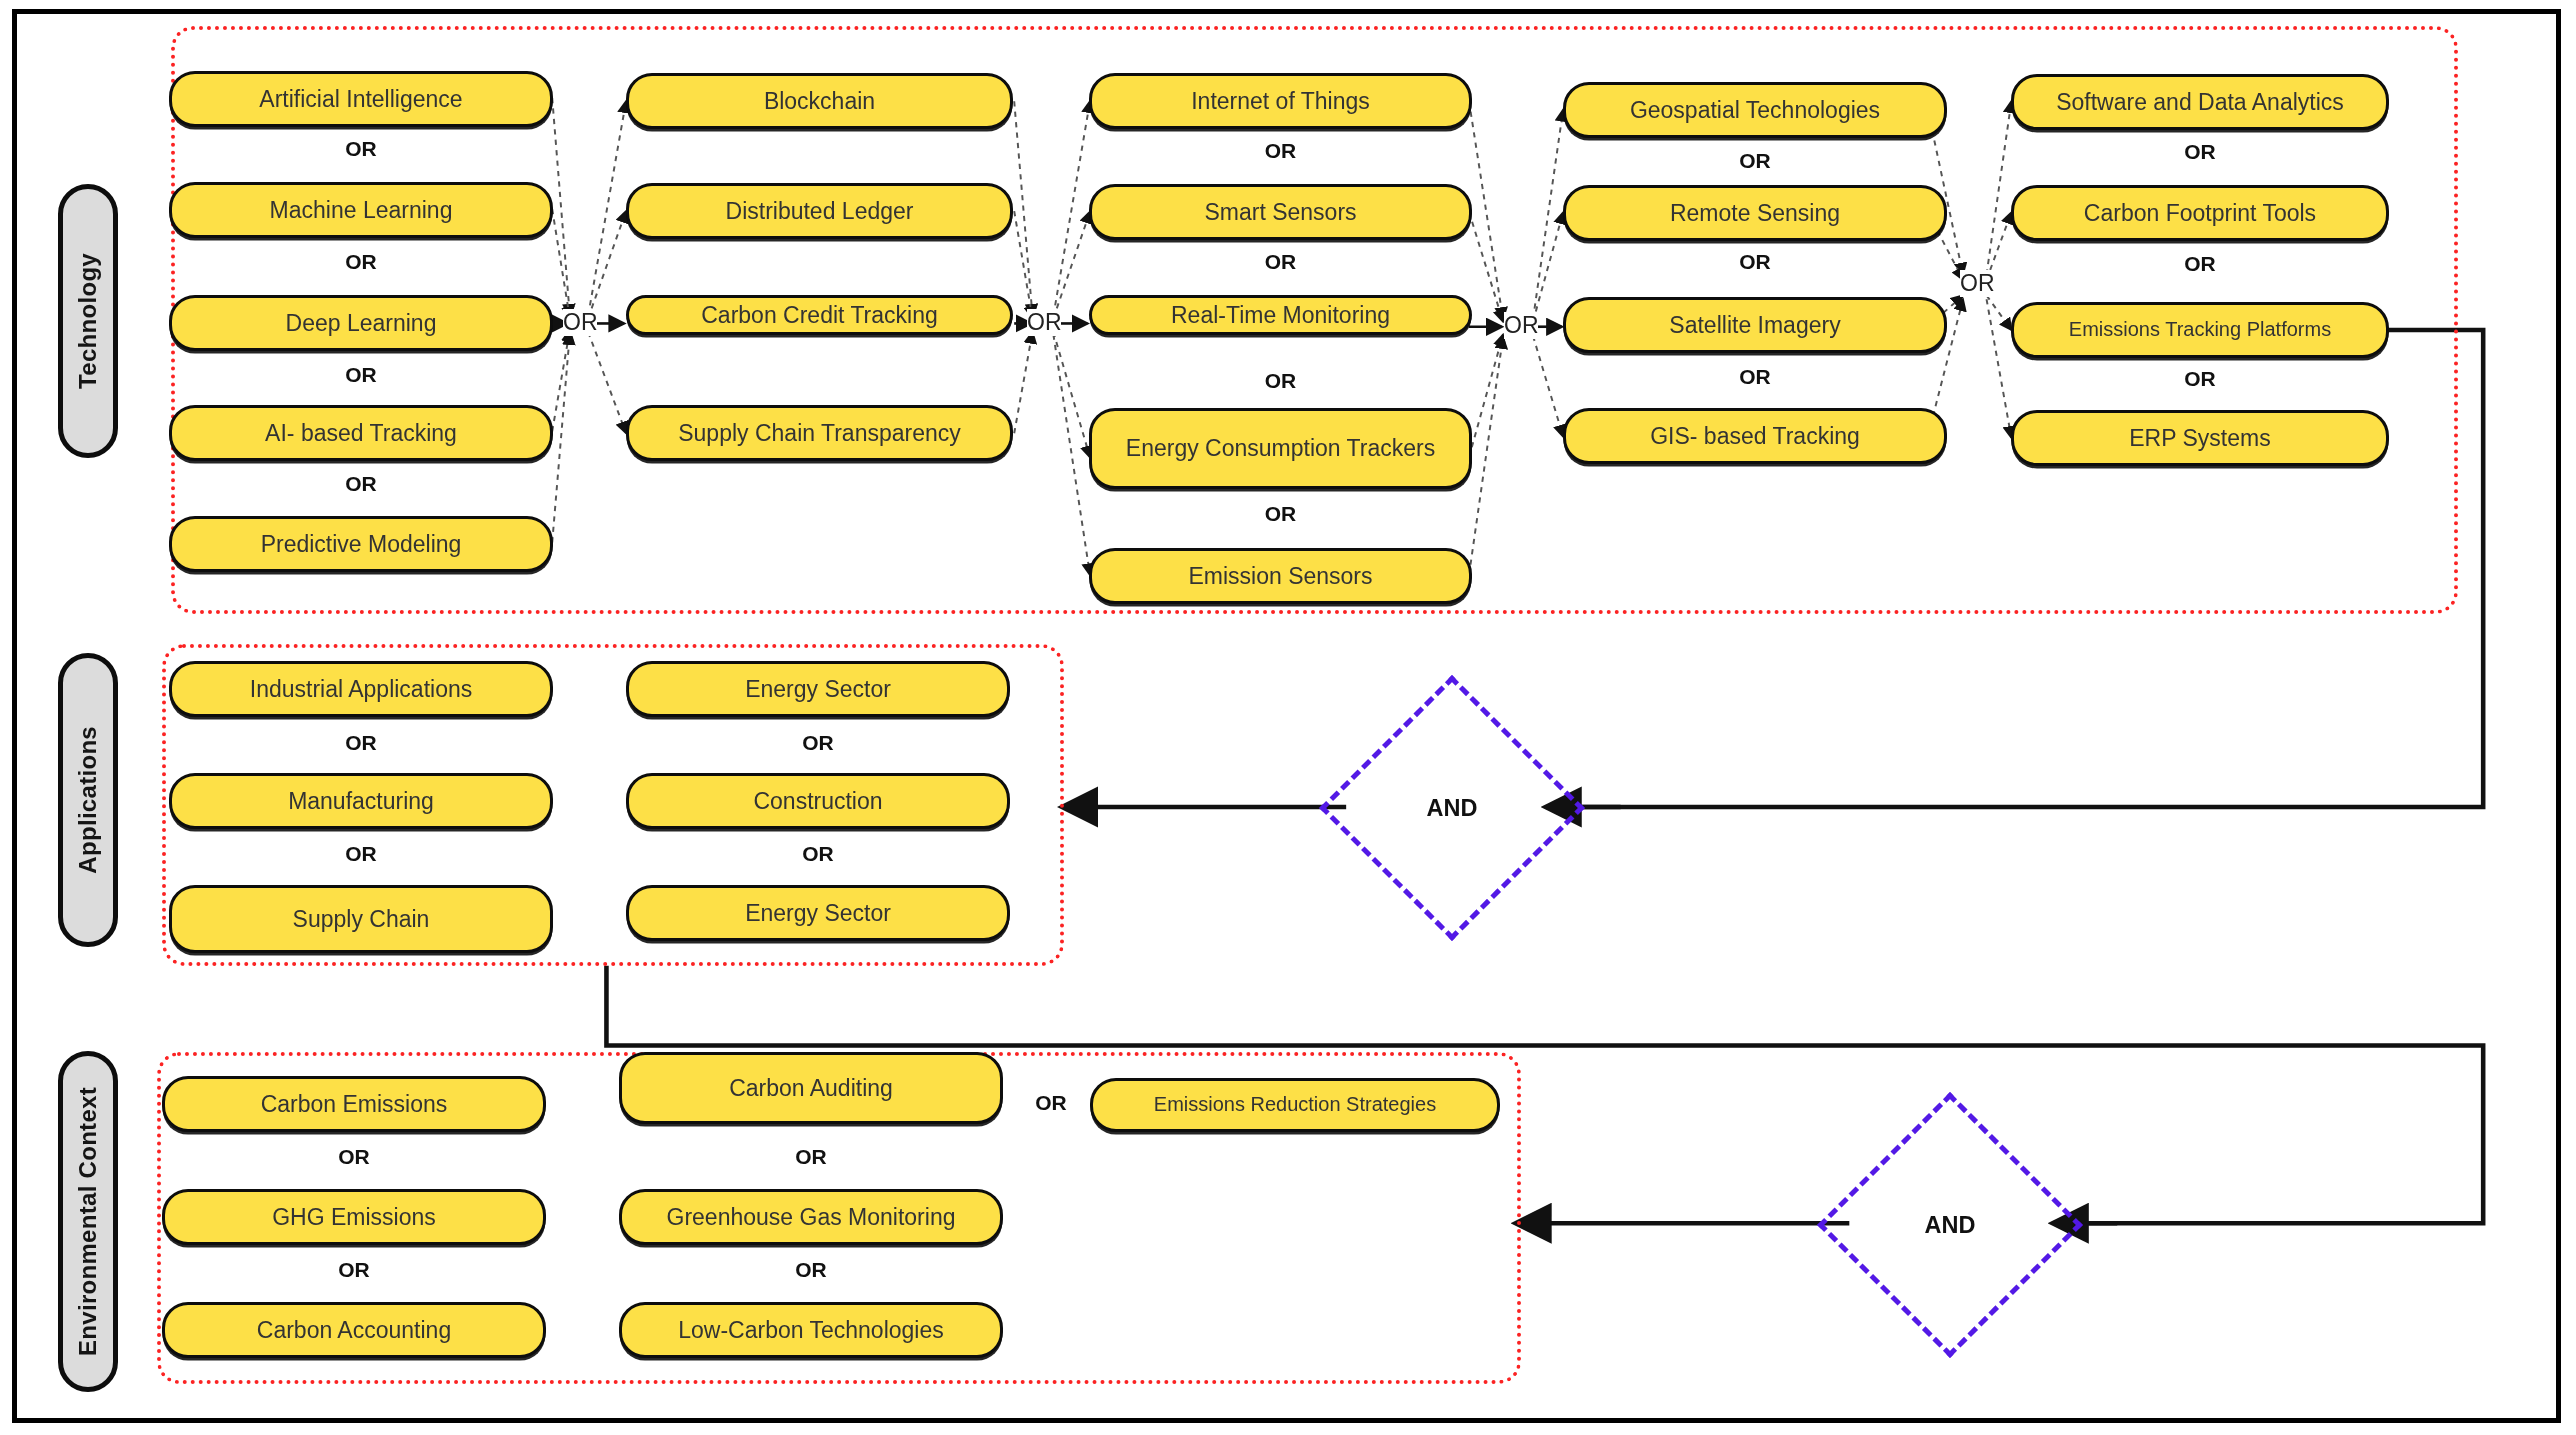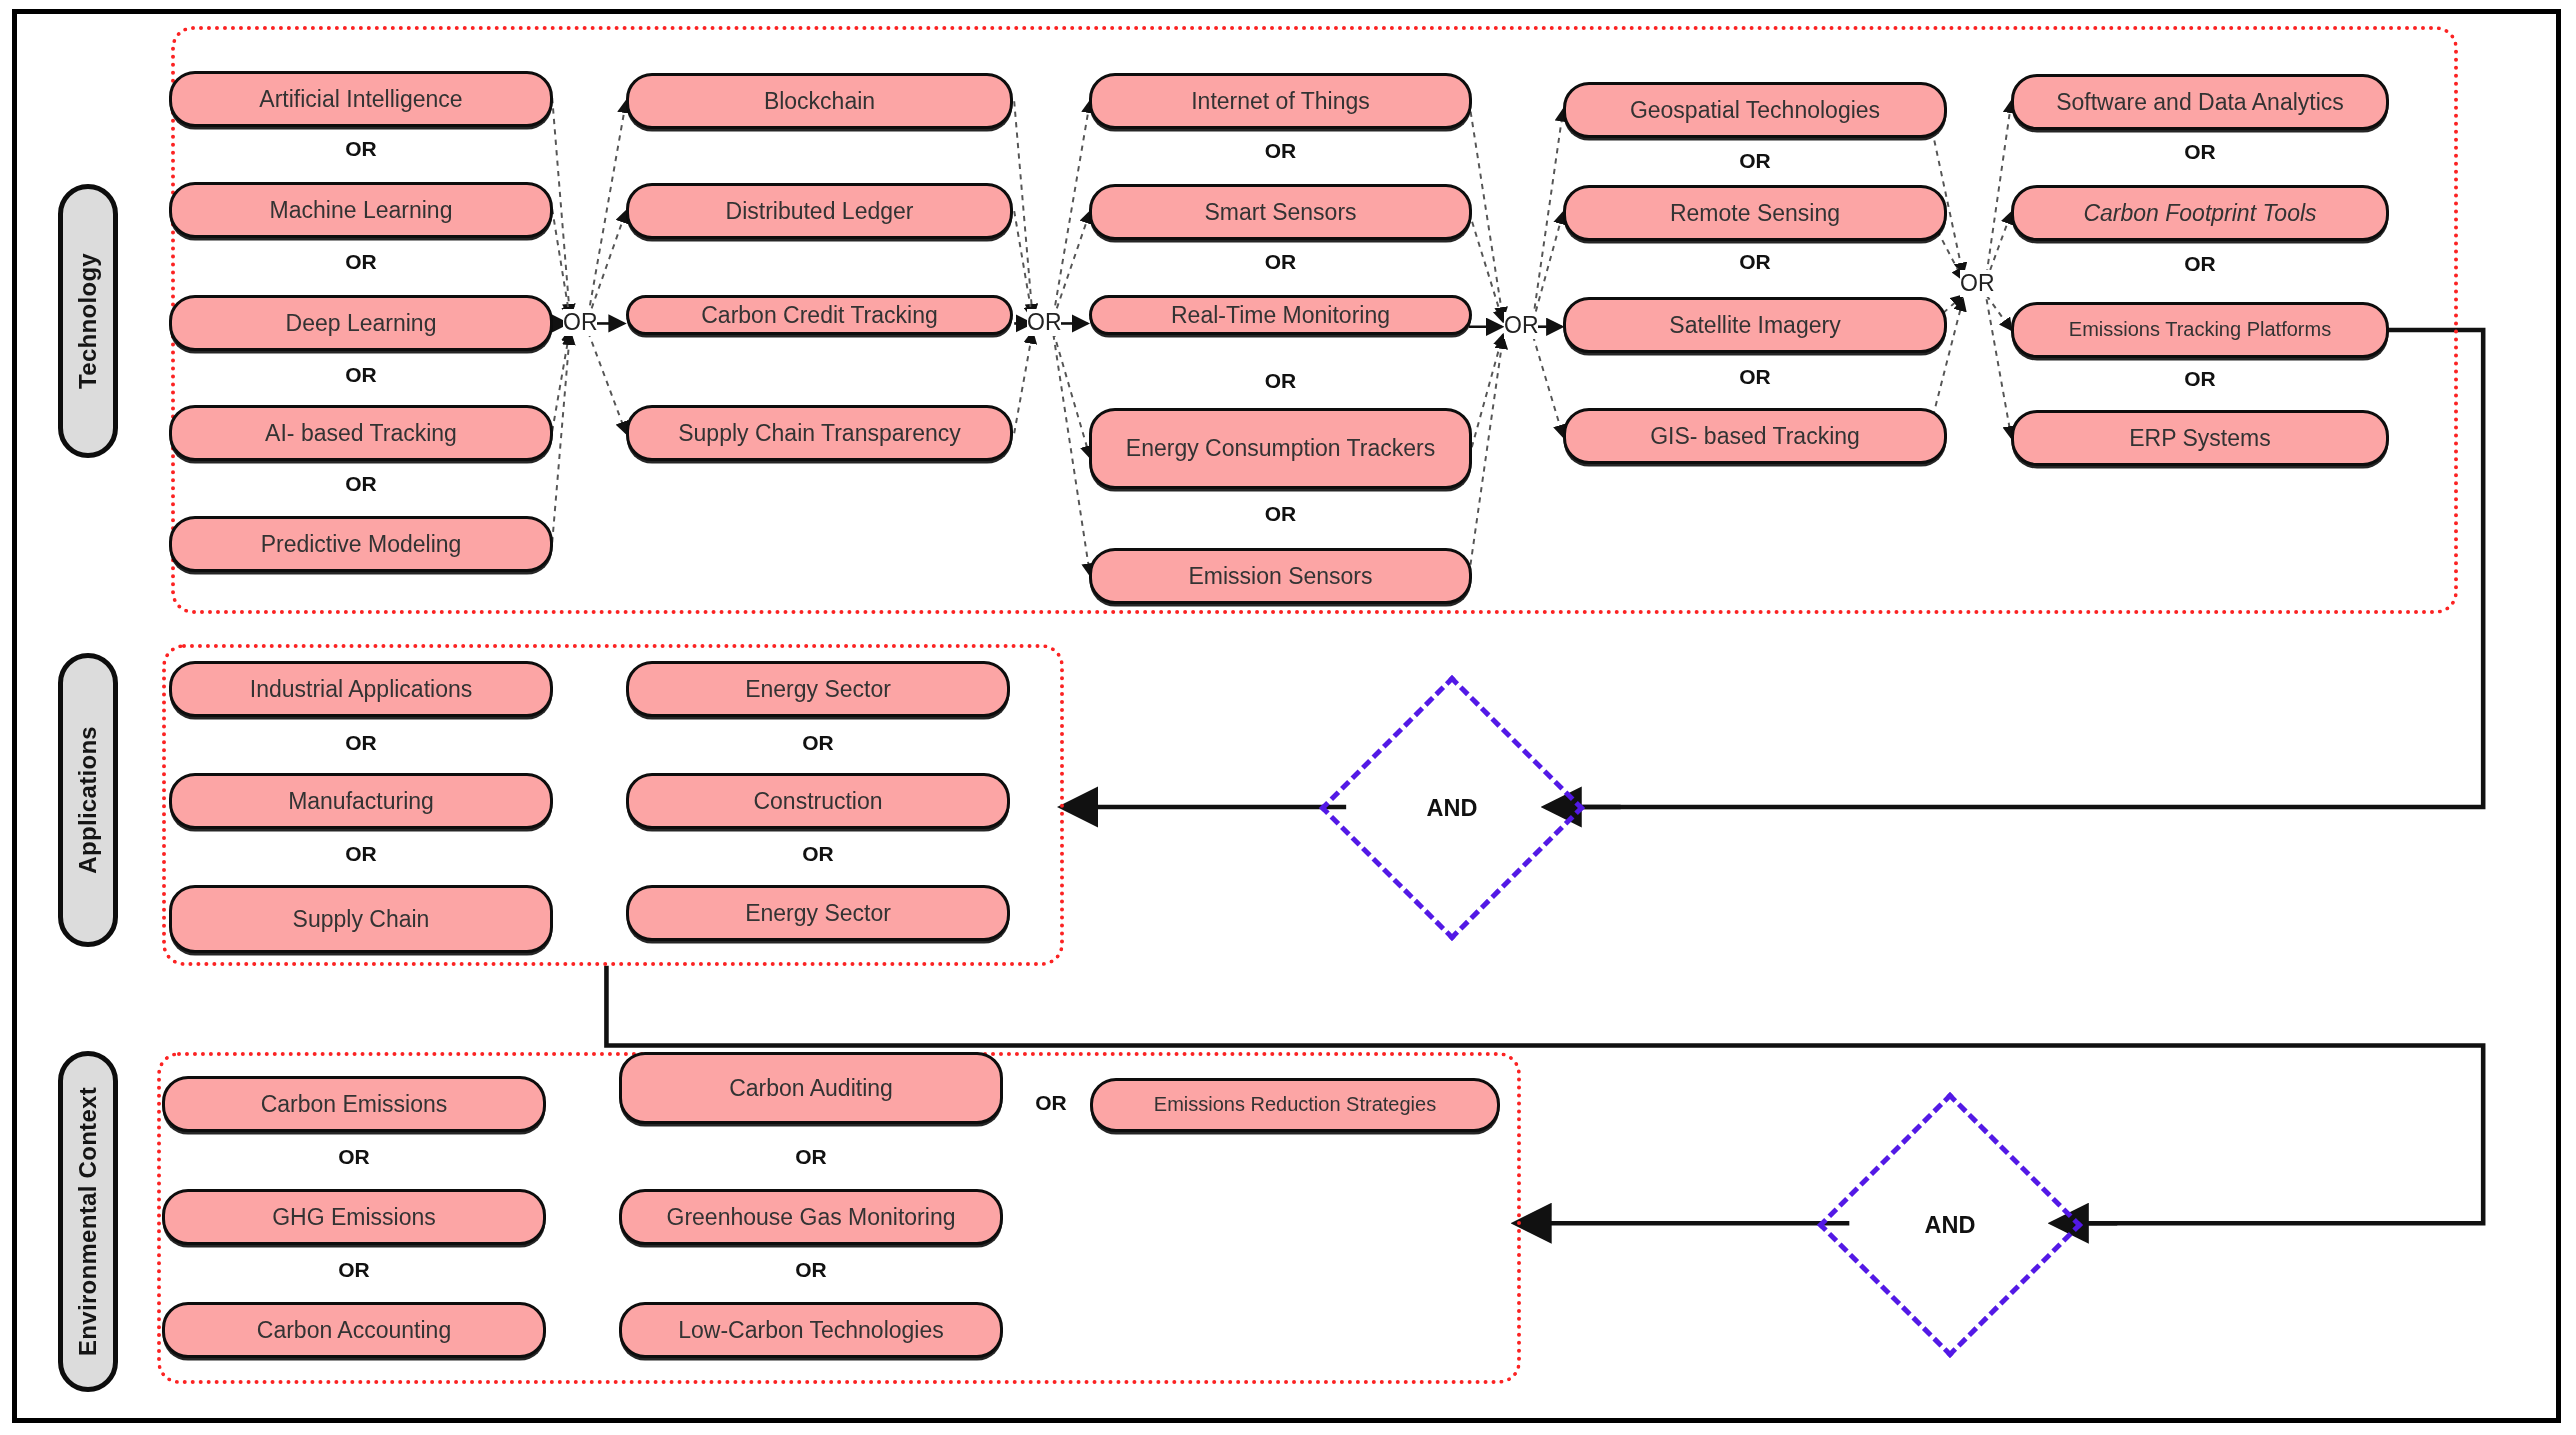--- a/index.html
+++ b/index.html
@@ -18,21 +18,21 @@
             display:flex;align-items:center;justify-content:center;}
   .cat-pill span{writing-mode:vertical-rl;transform:rotate(180deg);
                  font-weight:bold;font-size:24px;color:#151515;letter-spacing:0.3px;
                  white-space:nowrap;}
 
   
   .red-group{position:absolute;border:4.6px dotted #fb2323;border-radius:22px;
              box-sizing:border-box;}
 
   
-  .node{position:absolute;background:#fca5a5;border:3.9px solid #0d0d0d;
+  .node{position:absolute;background:#fde047;border:3.9px solid #0d0d0d;
         border-radius:26px;box-sizing:border-box;
         display:flex;align-items:center;justify-content:center;text-align:center;
         font-size:23px;color:#333333;line-height:1.16;padding:1.3px 7.8px;
         box-shadow:0 3.3px 0 -0.7px rgba(0,0,0,.85);}
   .node.small{font-size:20px;}
 
   
   .or-sep{position:absolute;font-weight:bold;font-size:21px;color:#111;
           text-align:center;}
 
@@ -201,21 +201,21 @@
   <div class="node" style="left:1563px;top:185px;width:384px;height:56px;">Remote Sensing</div>
   <div class="or-sep" style="left:1563px;top:250px;width:384px;">OR</div>
   <div class="node" style="left:1563px;top:297px;width:384px;height:56px;">Satellite Imagery</div>
   <div class="or-sep" style="left:1563px;top:365px;width:384px;">OR</div>
   <div class="node" style="left:1563px;top:408px;width:384px;height:56px;">GIS- based Tracking</div>
 
   <div class="or-gate" style="left:1960px;top:270px;width:34px;">OR</div>
 
   <div class="node" style="left:2011px;top:74px;width:378px;height:56px;">Software and Data Analytics</div>
   <div class="or-sep" style="left:2011px;top:140px;width:378px;">OR</div>
-  <div class="node" style="left:2011px;top:185px;width:378px;height:56px;font-style:italic;">Carbon Footprint Tools</div>
+  <div class="node" style="left:2011px;top:185px;width:378px;height:56px;">Carbon Footprint Tools</div>
   <div class="or-sep" style="left:2011px;top:252px;width:378px;">OR</div>
   <div class="node small" style="left:2011px;top:302px;width:378px;height:56px;">Emissions Tracking Platforms</div>
   <div class="or-sep" style="left:2011px;top:367px;width:378px;">OR</div>
   <div class="node" style="left:2011px;top:410px;width:378px;height:56px;">ERP Systems</div>
 
   <div class="cat-pill" style="left:58px;top:653px;width:60px;height:294px;">
     <span>Applications</span>
   </div>
 
   <div class="red-group" style="left:162px;top:644px;width:902px;height:322px;"></div>

